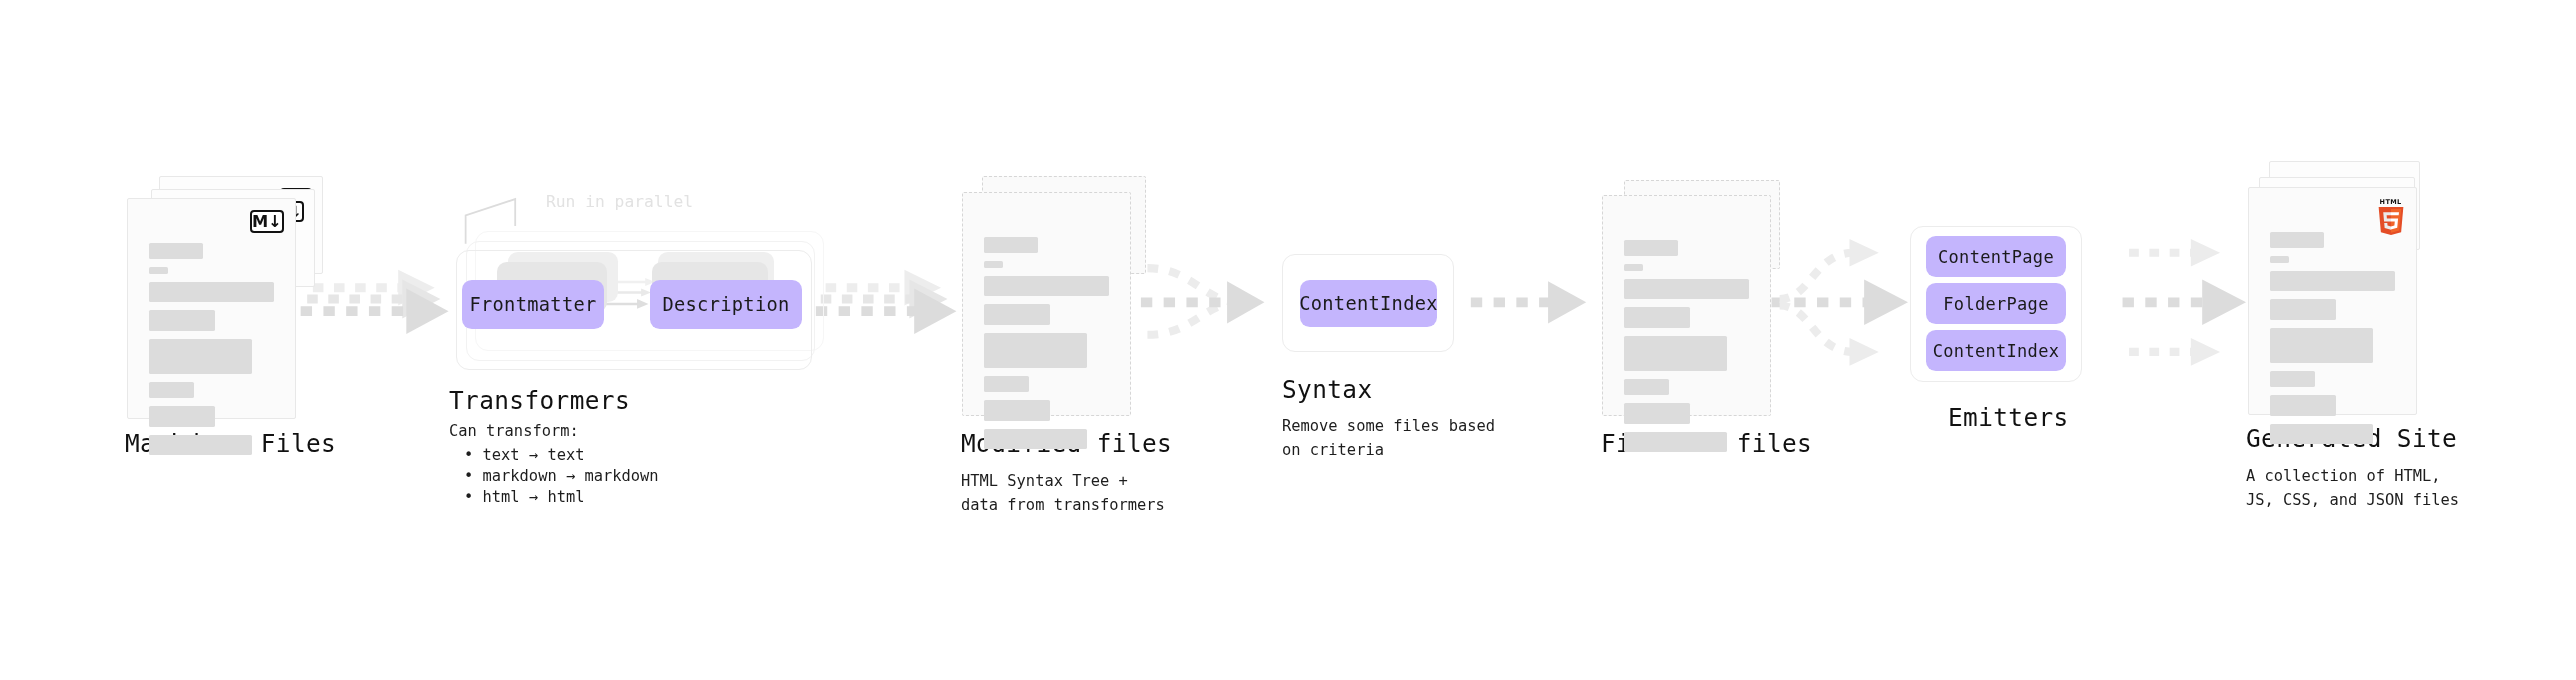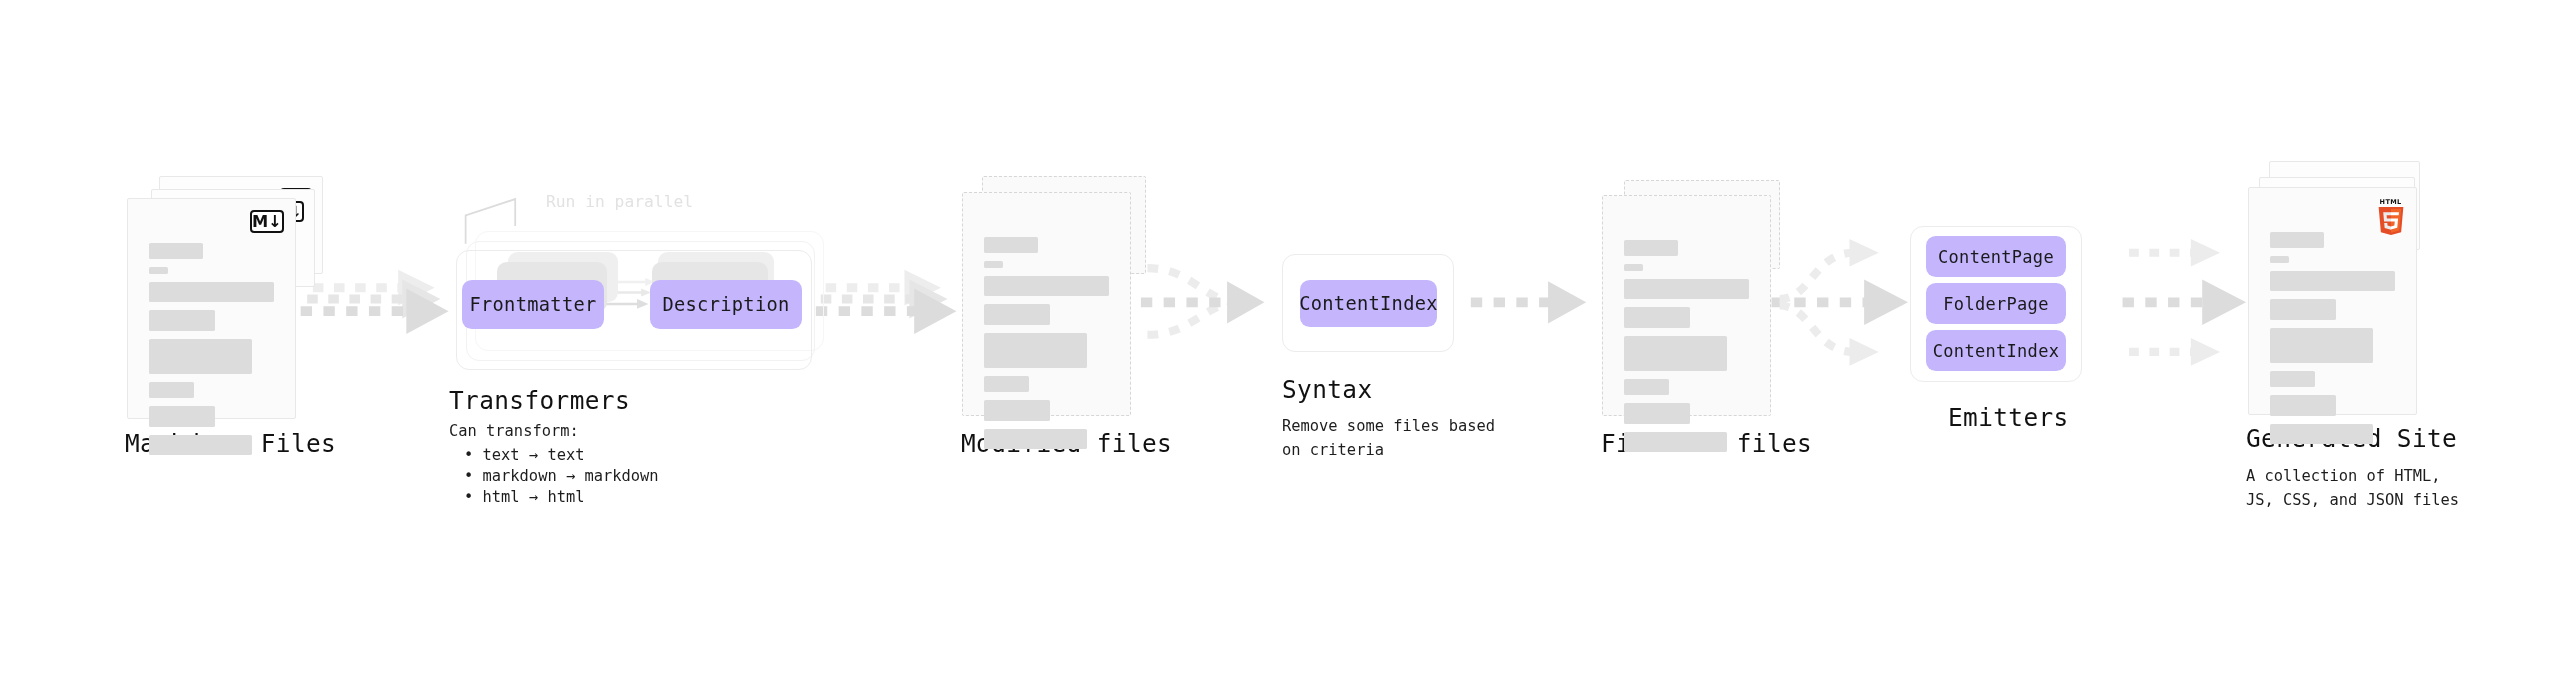--- a/index.html
+++ b/index.html
@@ -291,20 +291,22 @@
         <div class="bar" style="width:100%; height:20.3px;"></div>
         <div class="bar" style="width:53%; height:20.3px;"></div>
         <div class="bar" style="width:82%; height:35px;"></div>
         <div class="bar" style="width:36%; height:16.3px;"></div>
         <div class="bar" style="width:53%; height:20.3px;"></div>
         <div class="bar" style="width:82%; height:20.3px;"></div>
       </div>
     </div>
   </div>
   <div class="title" style="left:961px; top:429px;">Modified files</div>
+  <div class="subtitle" style="left:961px; top:470px;">HTML Syntax Tree +
+data from transformers</div>
 
   <div class="group-box" style="left:1282px; top:254px; width:172px; height:98px;"></div>
   <div class="chip" style="left:1300px; top:280px; width:137px; height:47px;">ContentIndex</div>
 
   <div class="title" style="left:1282px; top:375px;">Syntax</div>
   <div class="subtitle" style="left:1282px; top:415px;">Remove some files based
 on criteria</div>
 
   <div class="card-stack">
     <div class="card dashed" style="left:1624px; top:180px; width:156px; height:89px; z-index:1;"></div>

